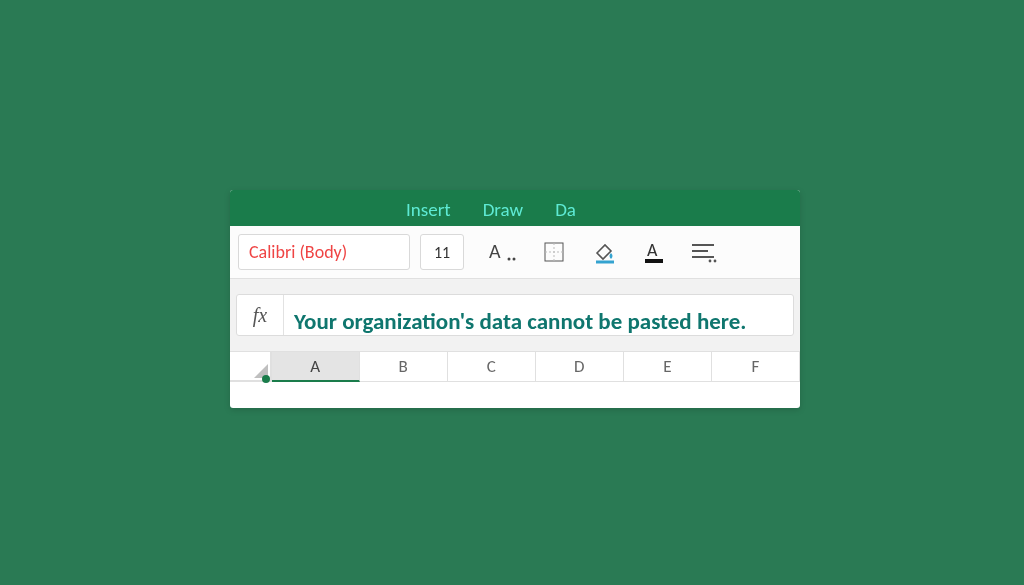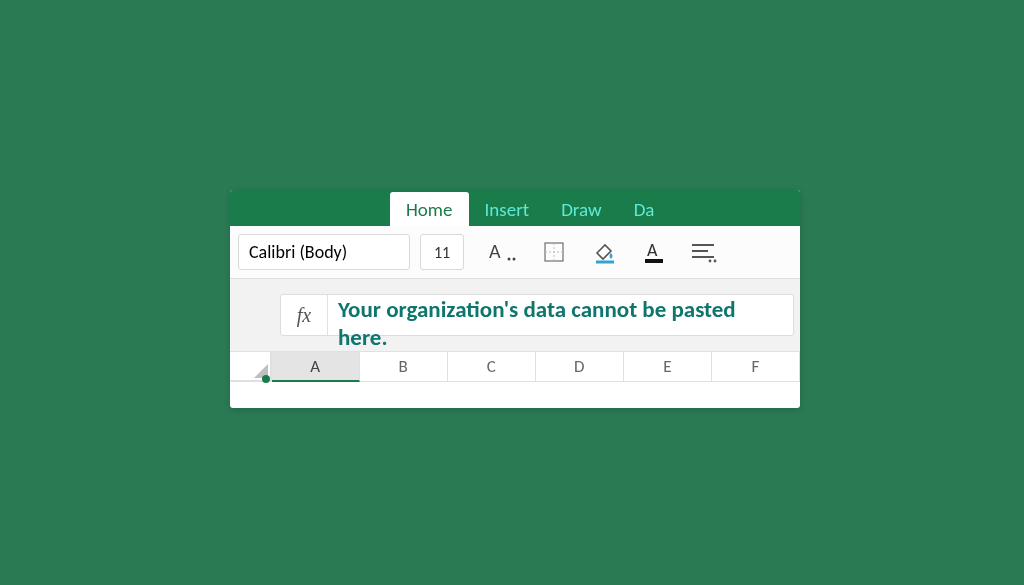--- a/index.html
+++ b/index.html
@@ -57,21 +57,21 @@
     gap: 10px;
     border-bottom: 1px solid #e0e0e0;
   }
   .font-name {
     width: 150px;
     height: 34px;
     border: 1px solid #d9d9d9;
     border-radius: 3px;
     background: #fff;
     font-size: 18px;
-    color: #000000;
+    color: #ef4444;
     display: flex;
     align-items: center;
     padding: 0 10px;
   }
   .font-size {
     width: 42px;
     height: 34px;
     border: 1px solid #d9d9d9;
     border-radius: 3px;
     background: #fff;
@@ -101,22 +101,21 @@
     align-items: center;
     padding: 0 6px;
   }
   .fxbox {
     flex: 1;
     height: 40px;
     background: #fff;
     border: 1px solid #dcdcdc;
     border-radius: 3px;
     display: flex;
-    align-items: flex-start;
-    margin-left: 44px;
+    align-items: flex-end;
   }
   .fxlabel {
     font-family: "Times New Roman", serif;
     font-style: italic;
     font-size: 20px;
     width: 46px;
     text-align: center;
     color: #555;
     border-right: 1px solid #e2e2e2;
     height: 100%;
@@ -177,21 +176,20 @@
     background:#1a7c4b;
     border-radius:50%;
   }
 </style>
 </head>
 <body>
 
 <div class="frame">
 
   <div class="tabstrip">
-    <div class="tab active">Home</div>
     <div class="tab inactive">Insert</div>
     <div class="tab inactive">Draw</div>
     <div class="tab inactive">Da</div>
   </div>
 
   <div class="fmtbar">
     <div class="font-name">Calibri (Body)</div>
     <div class="font-size">11</div>
 
     <div class="tbtn gap10">

